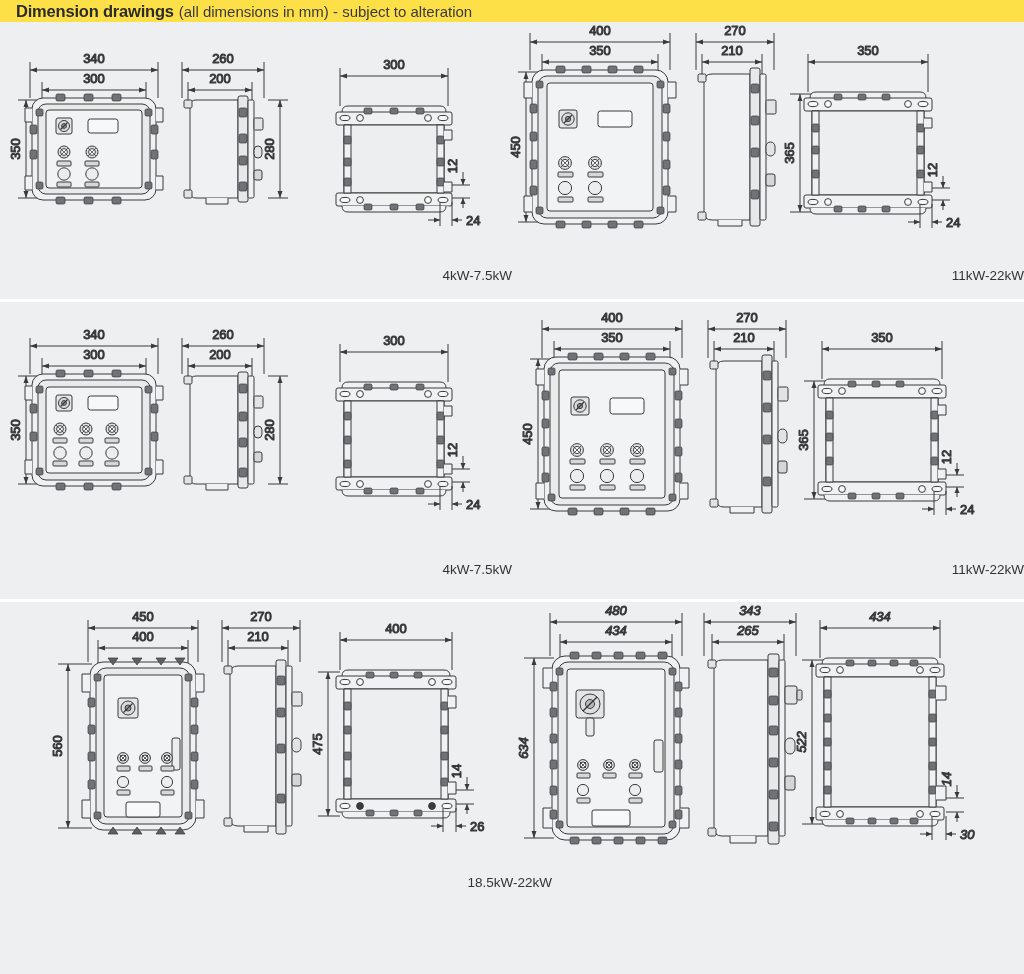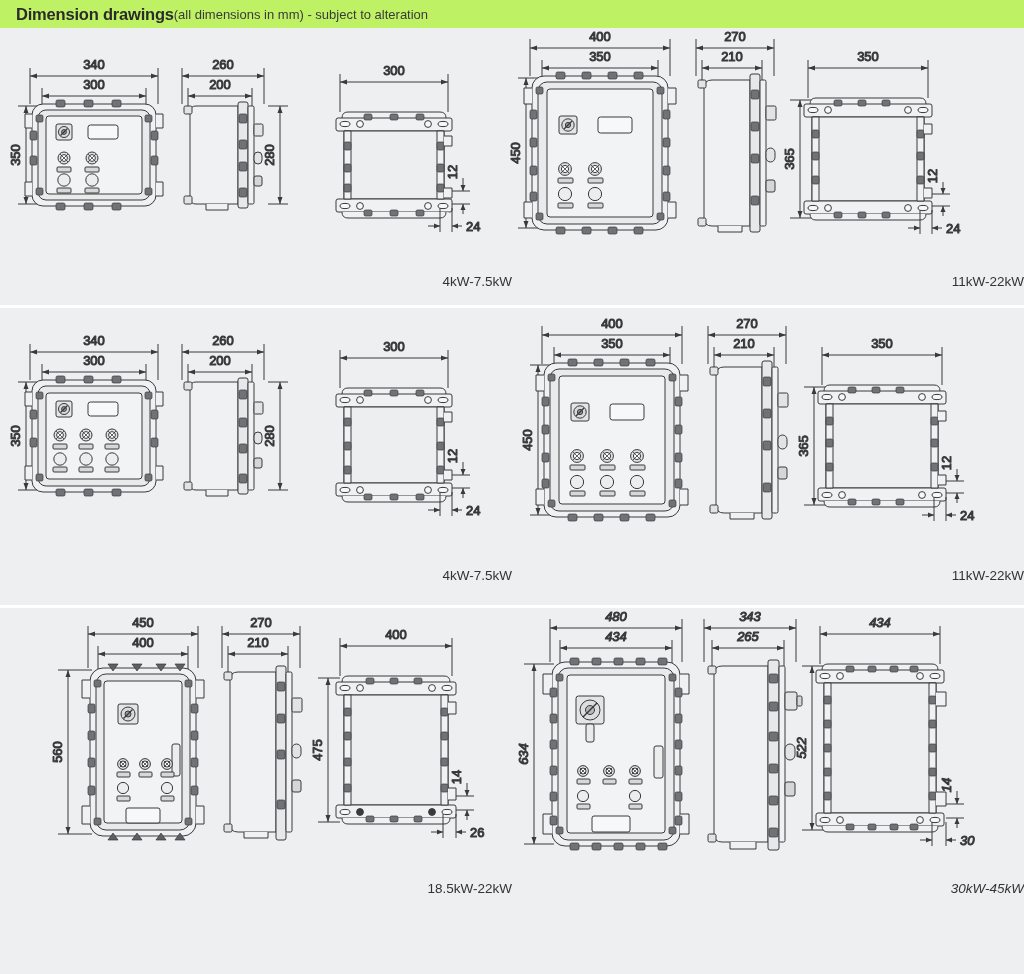--- a/index.html
+++ b/index.html
@@ -5,31 +5,31 @@
   html,body{margin:0;padding:0;}
   body{
     width:1024px;height:974px;
     background:#edeff1;
     font-family:"Liberation Sans",sans-serif;
     overflow:hidden;
     position:relative;
   }
   
   #header{
-    height:28px;
-    background:#bef264;
+    height:22px;
+    background:#fde047;
     display:flex;align-items:center;
     padding-left:16px;
     box-sizing:border-box;
   }
   #header .h-title{
     font-size:16.5px;font-weight:bold;color:#2b2b2b;letter-spacing:-0.2px;
   }
   #header .h-sub{
-    font-size:13px;color:#3a3a3a;
+    font-size:15px;color:#3a3a3a;margin-left:5px;
   }
   
   .band{
     position:relative;
     background:#edeff1;
     border-bottom:3px solid #ffffff;
     box-sizing:border-box;
   }
   .band.r1{height:280px;}
   .band.r2{height:300px;}
@@ -1046,21 +1046,21 @@
             <line x1="443" y1="198" x2="443" y2="222"></line>
             <line x1="456" y1="198" x2="456" y2="222"></line>
             <line x1="431" y1="216" x2="443" y2="216"></line>
             <line x1="456" y1="216" x2="466" y2="216"></line>
             <path d="M443 216 l-6 -2.5 v5 z M456 216 l6 -2.5 v5 z" fill="#3a3a3a" stroke="none"></path>
             <text class="dimtxt" x="470" y="221" text-anchor="start">26</text>
           </g>
         </g>
       </g>
     </svg>
-    <div class="caption" style="top:265px;">18.5kW-22kW</div>
+    <div class="caption" style="top:265px;padding-left:40px;">18.5kW-22kW</div>
   </div>
 
   <div class="group" style="left:512px;width:512px;font-style:italic;">
     <svg width="512" height="300" viewBox="0 0 512 300">
       <g stroke="#3a3a3a" fill="none" stroke-width="1" stroke-linejoin="round">
 
         <g>
           <g>
             <line x1="38" y1="3" x2="38" y2="46"></line>
             <line x1="170" y1="3" x2="170" y2="46"></line>
@@ -1262,15 +1262,14 @@
             <line x1="420" y1="206" x2="420" y2="230"></line>
             <line x1="434" y1="206" x2="434" y2="230"></line>
             <line x1="408" y1="224" x2="420" y2="224"></line>
             <line x1="434" y1="224" x2="444" y2="224"></line>
             <path d="M420 224 l-6 -2.5 v5 z M434 224 l6 -2.5 v5 z" fill="#3a3a3a" stroke="none"></path>
             <text class="dimtxt" x="448" y="229" text-anchor="start">30</text>
           </g>
         </g>
       </g>
     </svg>
-    <div class="caption" style="top:265px;">30kW-45kW</div>
   </div>
 </div>
 
 </body></html>

